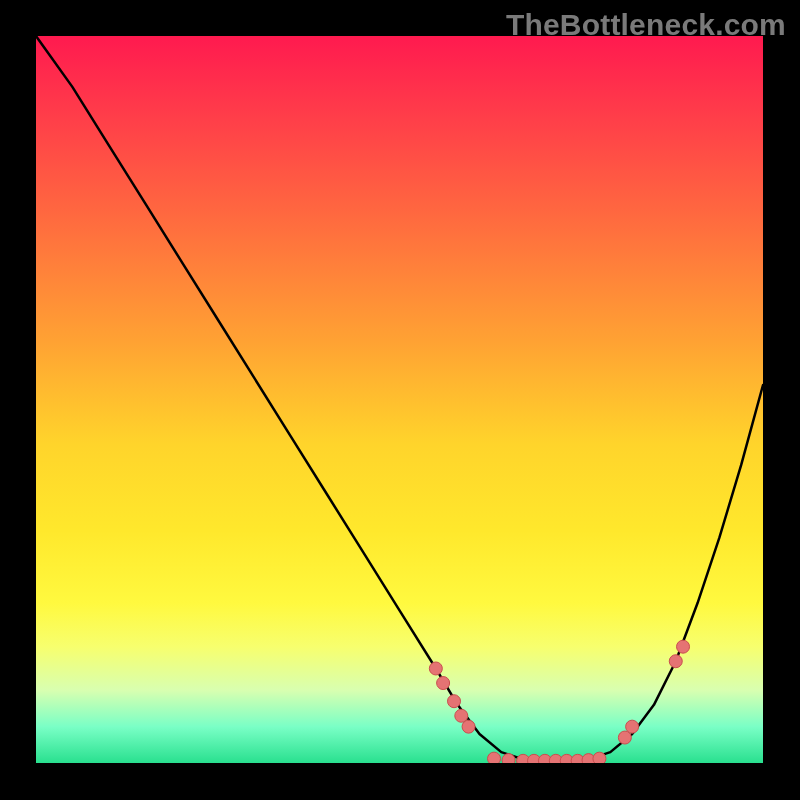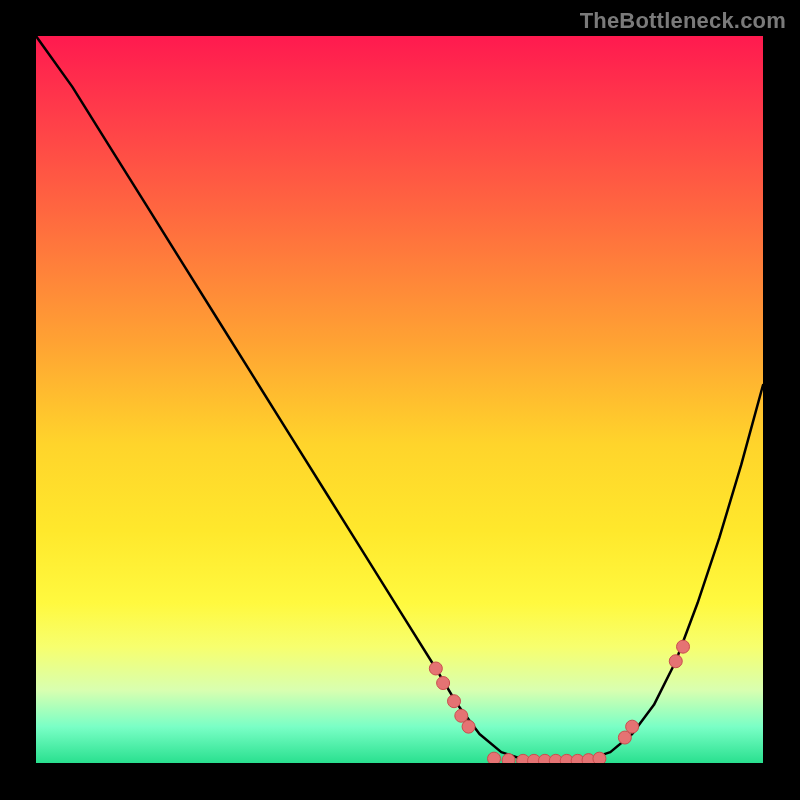--- a/index.html
+++ b/index.html
@@ -44,21 +44,21 @@
     left: 0;
     top: 0;
     width: 727px;
     height: 727px;
   }
   .watermark {
     position: absolute;
     top: 8px;
     right: 14px;
     color: #7a7a7a;
-    font-size: 22px;
+    font-size: 30px;
     font-weight: 600;
     letter-spacing: 0.2px;
     user-select: none;
   }
 </style>
 </head>
 <body>
 
 <div class="chart-wrap">
   <div class="watermark">TheBottleneck.com</div>

